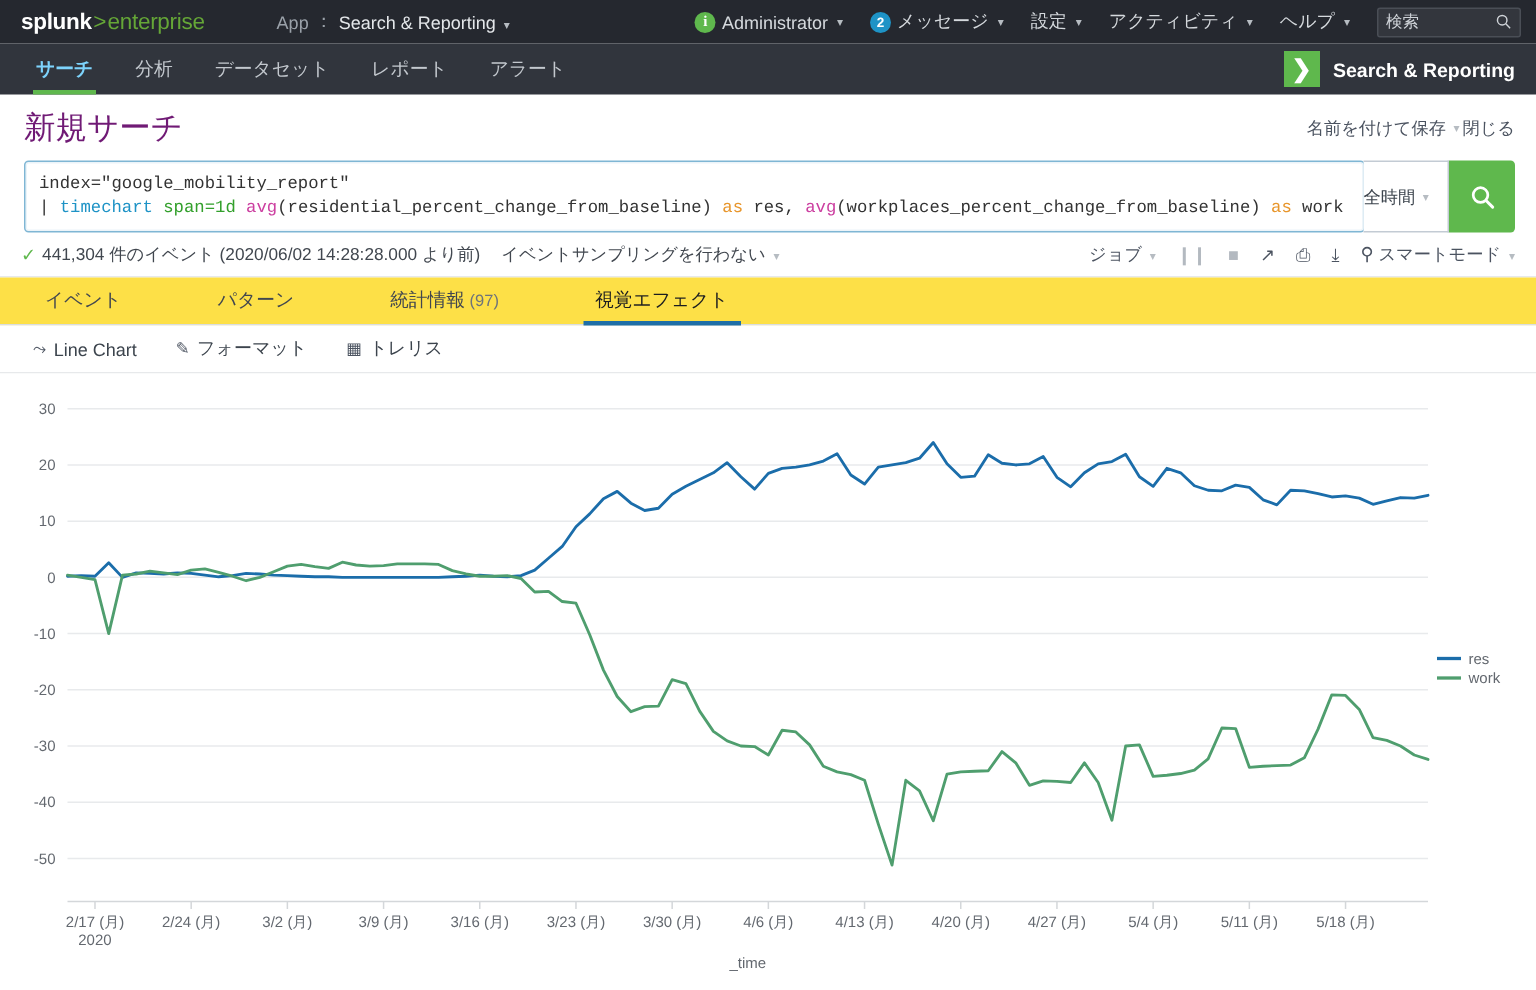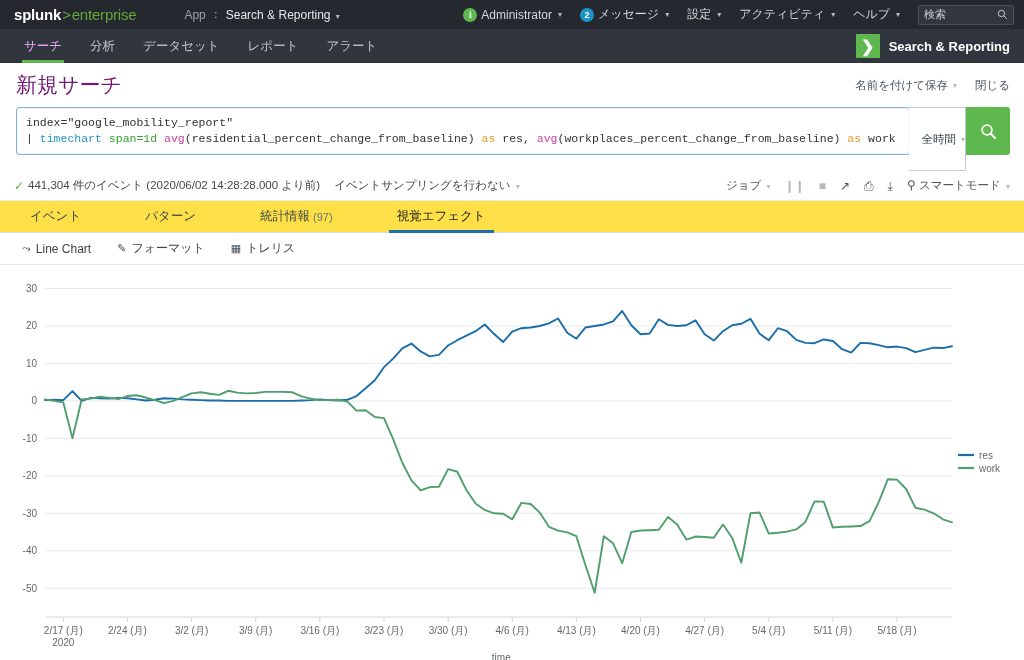--- a/index.html
+++ b/index.html
@@ -90,21 +90,21 @@
   }
   .nav-item {
     color: #c3c8ce;
     font-size: 12.5px;
     padding: 0 14px;
     display: flex;
     align-items: center;
     position: relative;
     white-space: nowrap;
   }
-  .nav-item.active { color: #f0abfc; font-weight: normal; }
+  .nav-item.active { color: #7dd3fc; font-weight: bold; }
   .nav-item.active::after {
     content: "";
     position: absolute;
     left: 12px; right: 12px; bottom: 0;
     height: 3px;
     background: #5fb84d;
   }
   .app-badge {
     margin-left: auto;
     display: flex;
@@ -134,21 +134,21 @@
   }
   .page-title {
     font-size: 21px;
     color: #701a75;
     font-weight: normal;
   }
   .page-header-right {
     margin-left: auto;
     display: flex;
     align-items: center;
-    gap: 18px;
+    gap: 2px;
   }
   .ph-link {
     color: #4b5360;
     font-size: 11.5px;
     display: flex;
     align-items: center;
     gap: 3px;
     white-space: nowrap;
   }
 
@@ -175,27 +175,27 @@
     overflow: hidden;
   }
   .spl-line { white-space: nowrap; }
   .k-cmd { color: #1e93c6; }
   .k-arg { color: #33a02c; }
   .k-fn  { color: #cc3fa0; }
   .k-as  { color: #e8962c; }
   .k-str { color: #333; }
   .time-picker {
     width: 57px;
-    height: 64px;
+    height: 48px;
     border: 1px solid #c3cbd4;
     border-left: none;
     background: #fff;
     display: flex;
     align-items: center;
-    justify-content: flex-end;
+    justify-content: flex-start;
     gap: 3px;
     font-size: 11.5px;
     color: #3c444d;
     margin-left: -1px;
   }
   .search-btn {
     width: 44px; height: 48px;
     background: #5fb84d;
     display: flex; align-items: center; justify-content: center;
     border-radius: 0 3px 3px 0;

